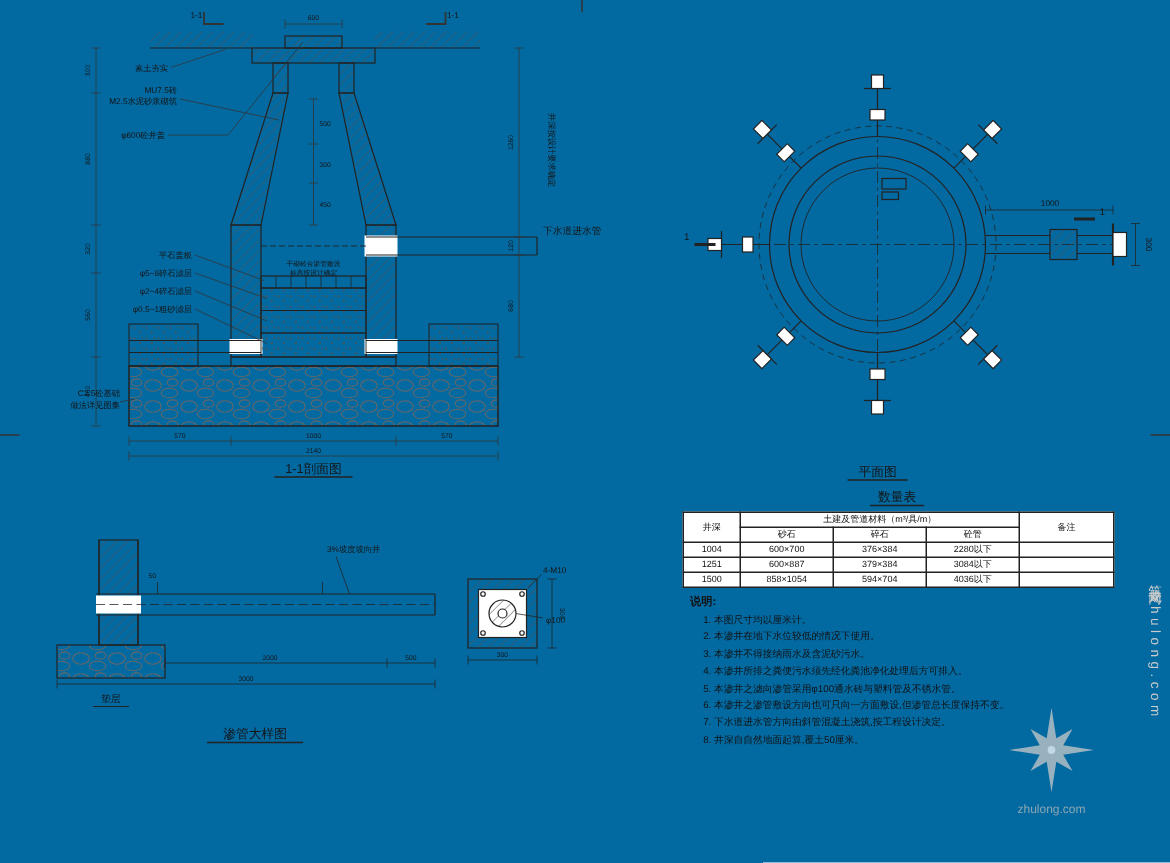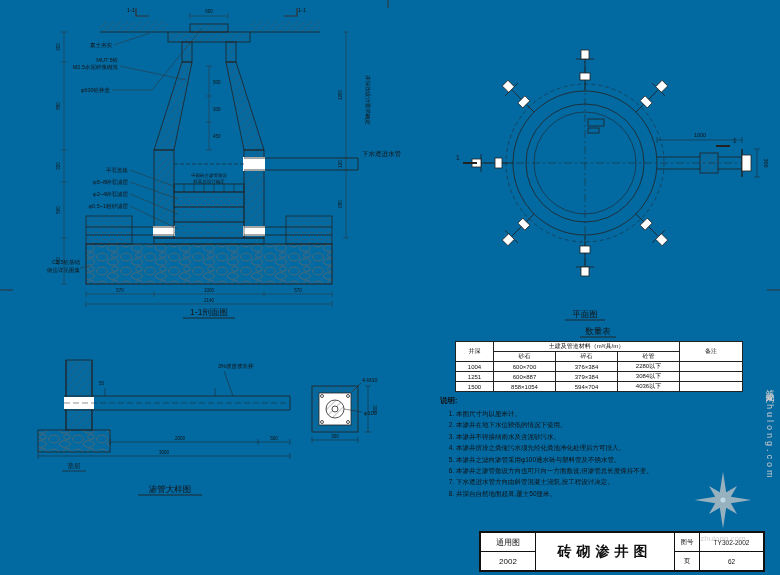--- a/index.html
+++ b/index.html
@@ -10,39 +10,39 @@
   .t4{font-size:4.5px;}
   .t5{font-size:5.5px;}
   .t6{font-size:6.5px;}
   .t8{font-size:8.5px;}
 
   
   .qty{position:absolute;left:455px;top:341px;width:287px;border-collapse:collapse;table-layout:fixed;z-index:2;background:#fff;}
   .qty th,.qty td{border:1px solid #222;font-size:6px;font-weight:normal;text-align:center;padding:0;height:9px;overflow:hidden;white-space:nowrap;}
 
   
-  .notes{position:absolute;left:440px;top:396px;width:306px;z-index:2;}
+  .notes{position:absolute;left:460px;top:396px;width:306px;z-index:2;}
   .notes-title{font-size:7.5px;font-weight:bold;}
   .notes ol{margin:2px 0 0 16px;padding:0;}
   .notes li{font-size:6.5px;line-height:1.75;margin:0;}
 
   
   .tblock{position:absolute;left:479px;top:531px;width:286px;height:41px;border:2px solid #111;display:flex;box-sizing:border-box;background:#fff;z-index:2;}
   .tb-col1{width:54px;border-right:1px solid #111;display:flex;flex-direction:column;}
   .tb-col1 div{flex:1;display:flex;align-items:center;justify-content:center;font-size:8px;}
   .tb-col1 div:first-child{border-bottom:1px solid #111;}
   .tb-col2{flex:1;display:flex;align-items:center;justify-content:center;font-size:14px;font-weight:bold;letter-spacing:5px;}
   .tb-col3{width:88px;border-left:1px solid #111;display:flex;flex-direction:column;}
   .tb-row{flex:1;display:flex;}
   .tb-row:first-child{border-bottom:1px solid #111;}
   .tb-lab{width:24px;border-right:1px solid #111;display:flex;align-items:center;justify-content:center;font-size:6.5px;}
   .tb-val{flex:1;display:flex;align-items:center;justify-content:center;font-size:6.5px;}
 
   
-  .wm{position:absolute;left:688px;top:468px;width:70px;z-index:3;text-align:center;opacity:.75;}
+  .wm{position:absolute;left:666px;top:468px;width:70px;z-index:3;text-align:center;opacity:.75;}
   .wm-site{font-size:8px;color:#bbbbbb;margin-top:-2px;}
   .wm-vert{position:absolute;right:4px;top:382px;writing-mode:vertical-rl;font-size:9px;letter-spacing:3px;color:#cccccc;z-index:3;}
 </style>
 </head>
 <body>
 
 <div class="sheet">
 
 <svg class="sheet-svg" viewBox="0 0 780 575">
   <defs>
@@ -388,37 +388,20 @@
     <li>本渗井在地下水位较低的情况下使用。</li>
     <li>本渗井不得接纳雨水及含泥砂污水。</li>
     <li>本渗井所排之粪便污水须先经化粪池净化处理后方可排入。</li>
     <li>本渗井之滤向渗管采用φ100通水砖与塑料管及不锈水管。</li>
     <li>本渗井之渗管敷设方向也可只向一方面敷设,但渗管总长度保持不变。</li>
     <li>下水道进水管方向由斜管混凝土浇筑,按工程设计决定。</li>
     <li>井深自自然地面起算,覆土50厘米。</li>
   </ol>
 </div>
 
-<div class="tblock">
-  <div class="tb-col1">
-    <div>通用图</div>
-    <div>2002</div>
-  </div>
-  <div class="tb-col2">砖砌渗井图</div>
-  <div class="tb-col3">
-    <div class="tb-row">
-      <span class="tb-lab">图号</span>
-      <span class="tb-val">TY302-2002</span>
-    </div>
-    <div class="tb-row">
-      <span class="tb-lab">页</span>
-      <span class="tb-val">62</span>
-    </div>
-  </div>
-</div>
 
 <div class="wm">
   <svg width="64" height="64" viewBox="691 471 68 68">
     <polygon fill="#c9c9c9" points="725,475 728.4,496.7 739.9,490.1 733.3,501.6 755,505 733.3,508.4 739.9,519.9 728.4,513.3 725,535 721.6,513.3 710.1,519.9 716.7,508.4 695,505 716.7,501.6 710.1,490.1 721.6,496.7"></polygon>
     <circle cx="725" cy="505" r="3.5" fill="#ffffff" stroke="#c9c9c9" stroke-width="1.5"></circle>
   </svg>
   <div class="wm-site">zhulong.com</div>
 </div>
 <div class="wm-vert">筑龙网 zhulong.com</div>
 

